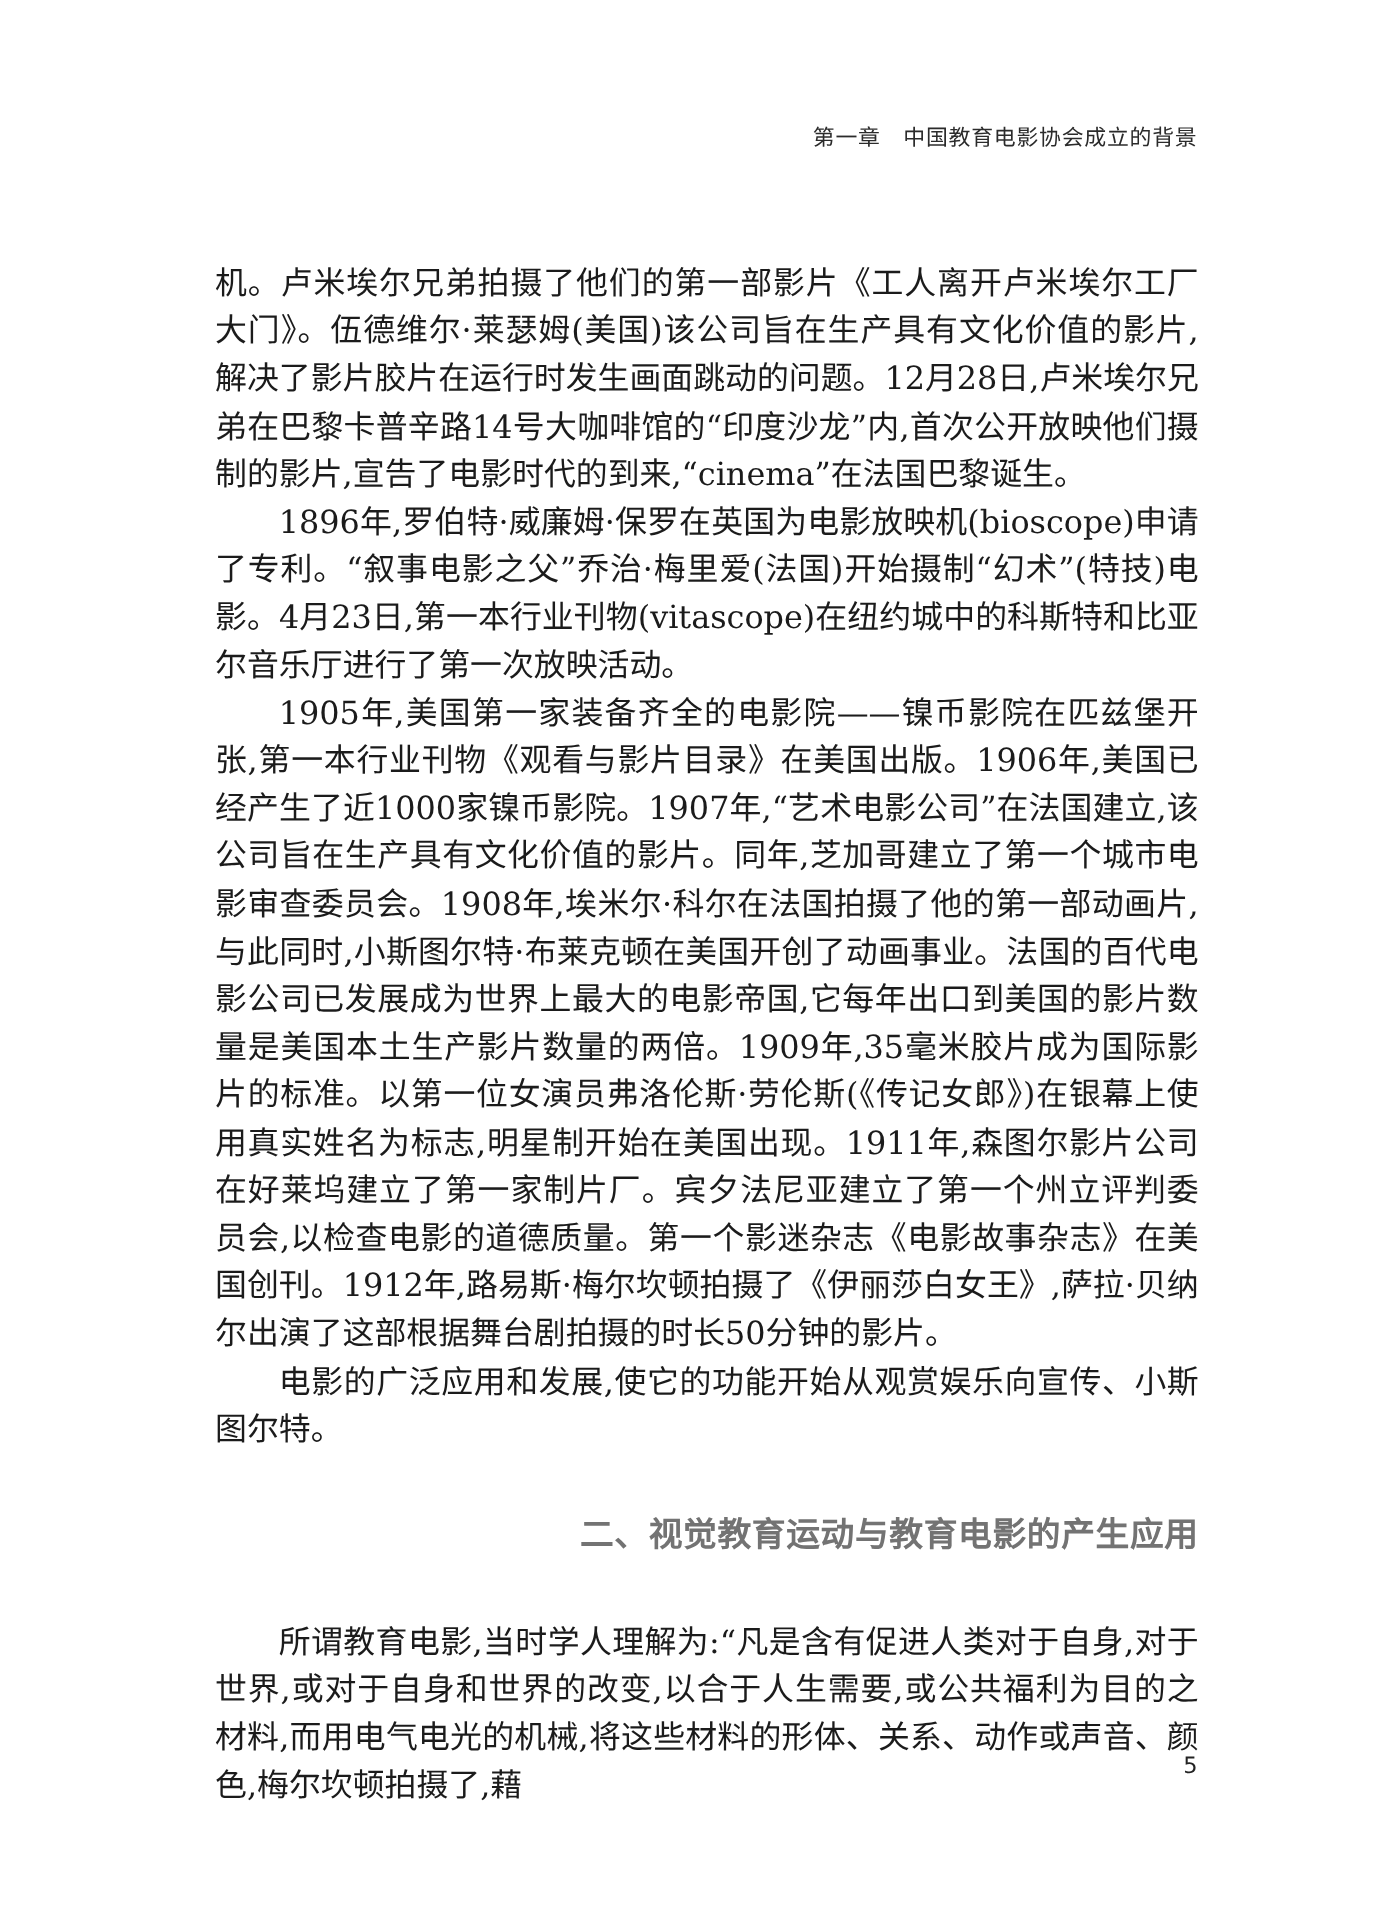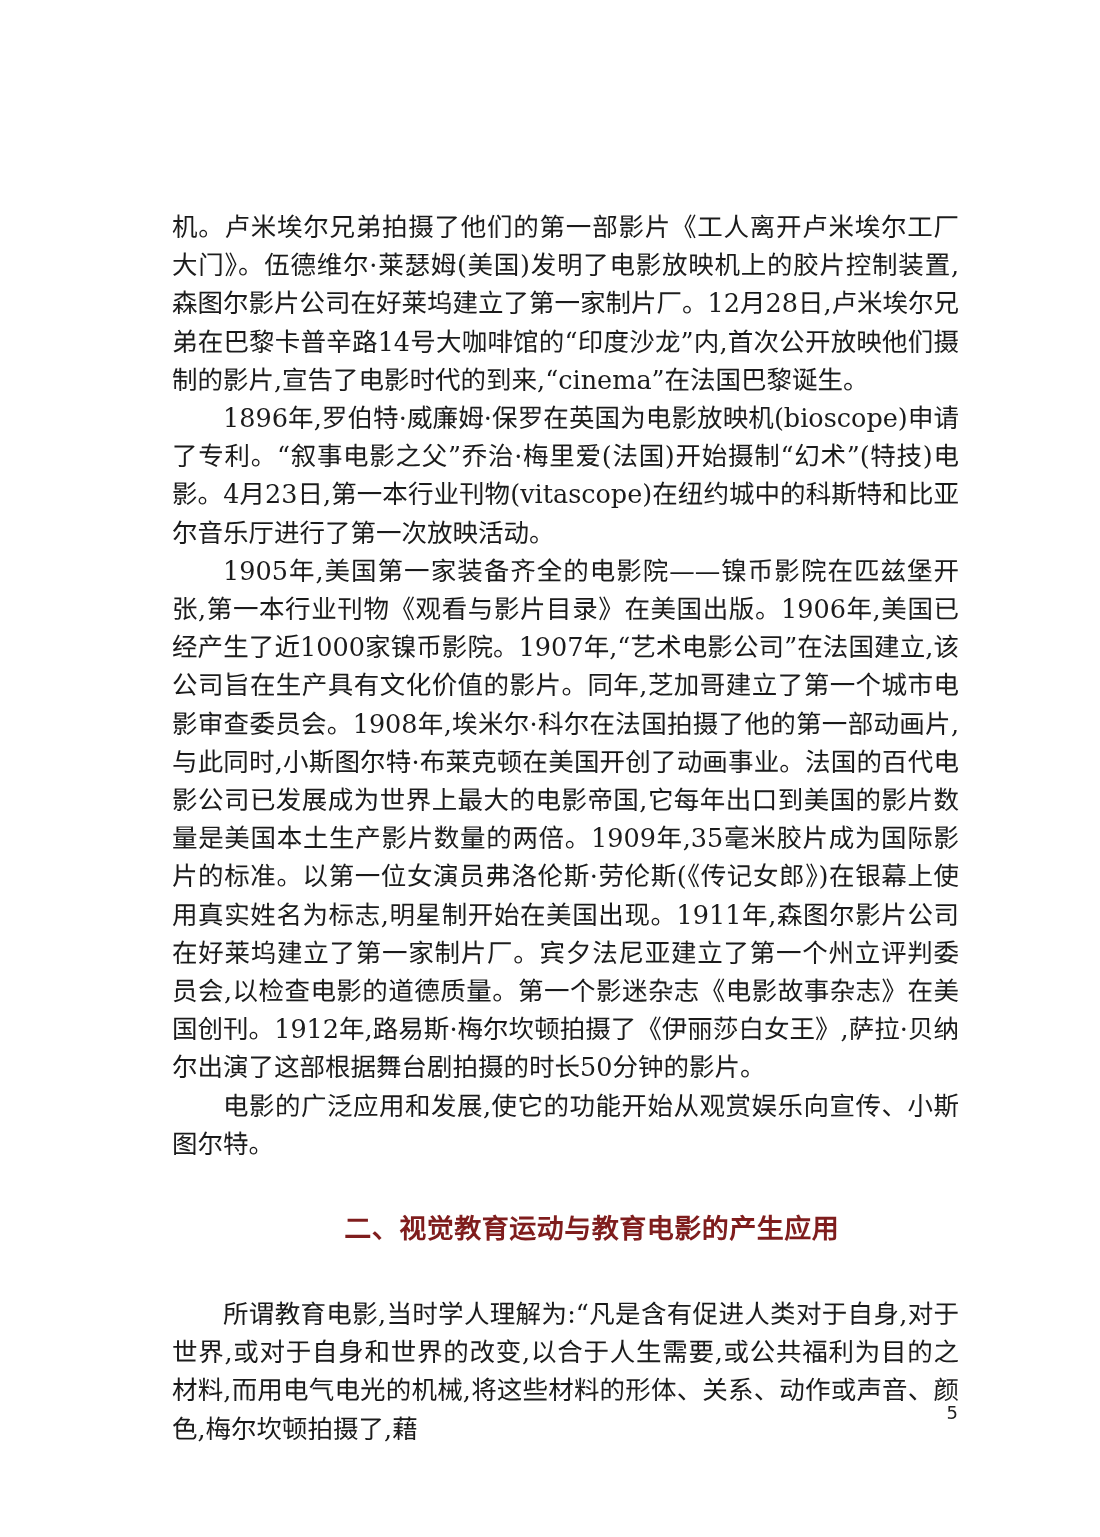--- a/index.html
+++ b/index.html
@@ -60,23 +60,23 @@
 
   
   h2.section-heading {
     margin: 0;
     padding: 0;
     font-family: "DejaVu Sans", "Liberation Sans", sans-serif;
     font-weight: bold;
     font-size: 27px;
     line-height: 38px;
     letter-spacing: 0.5px;
-    color: #7f1d1d;
+    color: #737373;
     text-indent: 1.95em;
-    text-align: center;
+    text-align: right;
     white-space: nowrap;
   }
 
   .gap-before-heading { height: 47px; }
   .gap-after-heading  { height: 47px; }
 
   
   .folio {
     position: absolute;
     left: 0;
@@ -87,24 +87,25 @@
     font-size: 18px;
     line-height: 1;
     color: #232323;
   }
 </style>
 </head>
 <body>
 
 <div class="page">
 
+  <div class="running-header">第一章　中国教育电影协会成立的背景</div>
 
   <div class="text-column">
 
-    <p class="body-para no-indent">机。卢米埃尔兄弟拍摄了他们的第一部影片《工人离开卢米埃尔工厂大门》。伍德维尔·莱瑟姆(美国)发明了电影放映机上的胶片控制装置,森图尔影片公司在好莱坞建立了第一家制片厂。12月28日,卢米埃尔兄弟在巴黎卡普辛路14号大咖啡馆的“印度沙龙”内,首次公开放映他们摄制的影片,宣告了电影时代的到来,“cinema”在法国巴黎诞生。</p>
+    <p class="body-para no-indent">机。卢米埃尔兄弟拍摄了他们的第一部影片《工人离开卢米埃尔工厂大门》。伍德维尔·莱瑟姆(美国)该公司旨在生产具有文化价值的影片,解决了影片胶片在运行时发生画面跳动的问题。12月28日,卢米埃尔兄弟在巴黎卡普辛路14号大咖啡馆的“印度沙龙”内,首次公开放映他们摄制的影片,宣告了电影时代的到来,“cinema”在法国巴黎诞生。</p>
 
     <p class="body-para">1896年,罗伯特·威廉姆·保罗在英国为电影放映机(bioscope)申请了专利。“叙事电影之父”乔治·梅里爱(法国)开始摄制“幻术”(特技)电影。4月23日,第一本行业刊物(vitascope)在纽约城中的科斯特和比亚尔音乐厅进行了第一次放映活动。</p>
 
     <p class="body-para">1905年,美国第一家装备齐全的电影院——镍币影院在匹兹堡开张,第一本行业刊物《观看与影片目录》在美国出版。1906年,美国已经产生了近1000家镍币影院。1907年,“艺术电影公司”在法国建立,该公司旨在生产具有文化价值的影片。同年,芝加哥建立了第一个城市电影审查委员会。1908年,埃米尔·科尔在法国拍摄了他的第一部动画片,与此同时,小斯图尔特·布莱克顿在美国开创了动画事业。法国的百代电影公司已发展成为世界上最大的电影帝国,它每年出口到美国的影片数量是美国本土生产影片数量的两倍。1909年,35毫米胶片成为国际影片的标准。以第一位女演员弗洛伦斯·劳伦斯(《传记女郎》)在银幕上使用真实姓名为标志,明星制开始在美国出现。1911年,森图尔影片公司在好莱坞建立了第一家制片厂。宾夕法尼亚建立了第一个州立评判委员会,以检查电影的道德质量。第一个影迷杂志《电影故事杂志》在美国创刊。1912年,路易斯·梅尔坎顿拍摄了《伊丽莎白女王》,萨拉·贝纳尔出演了这部根据舞台剧拍摄的时长50分钟的影片。</p>
 
     <p class="body-para">电影的广泛应用和发展,使它的功能开始从观赏娱乐向宣传、小斯图尔特。</p>
 
     <div class="gap-before-heading"></div>
 
     <h2 class="section-heading">二、视觉教育运动与教育电影的产生应用</h2>

